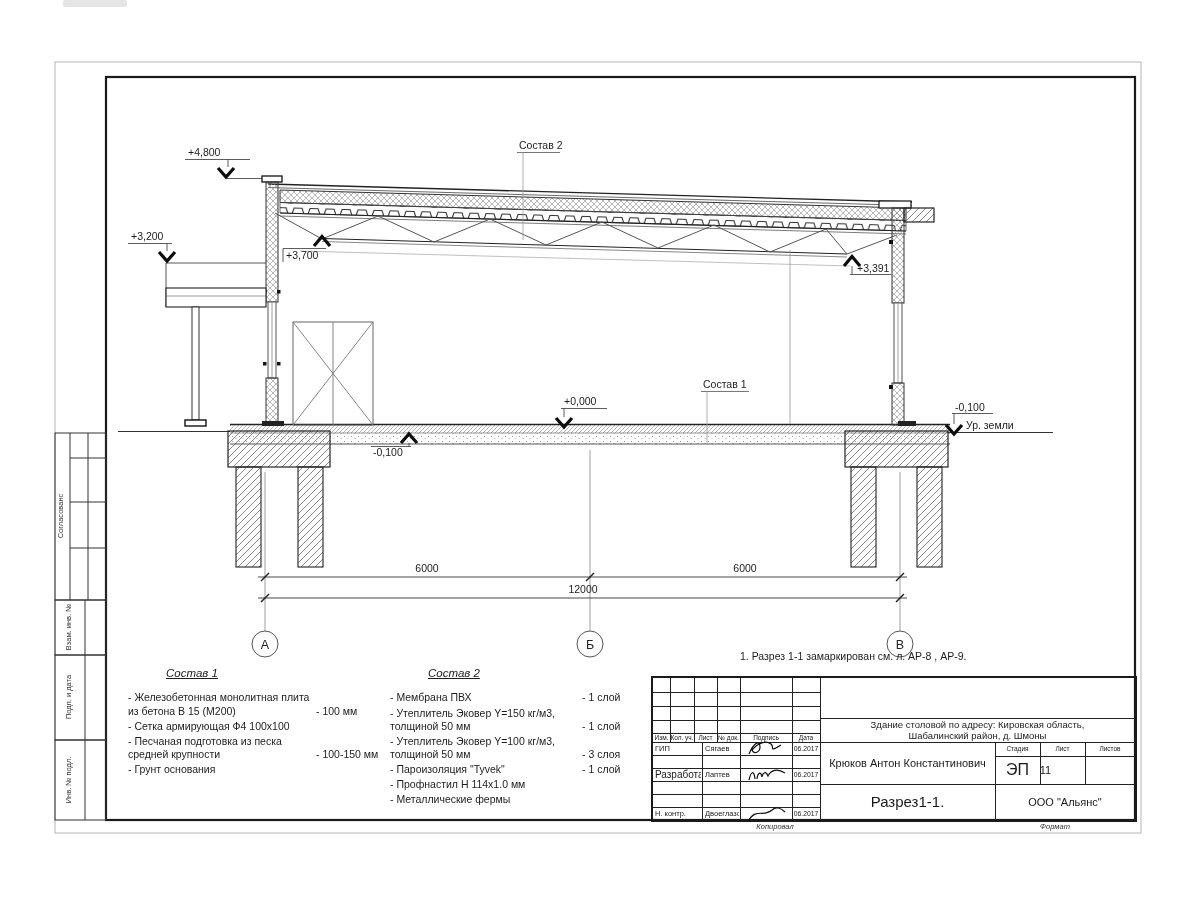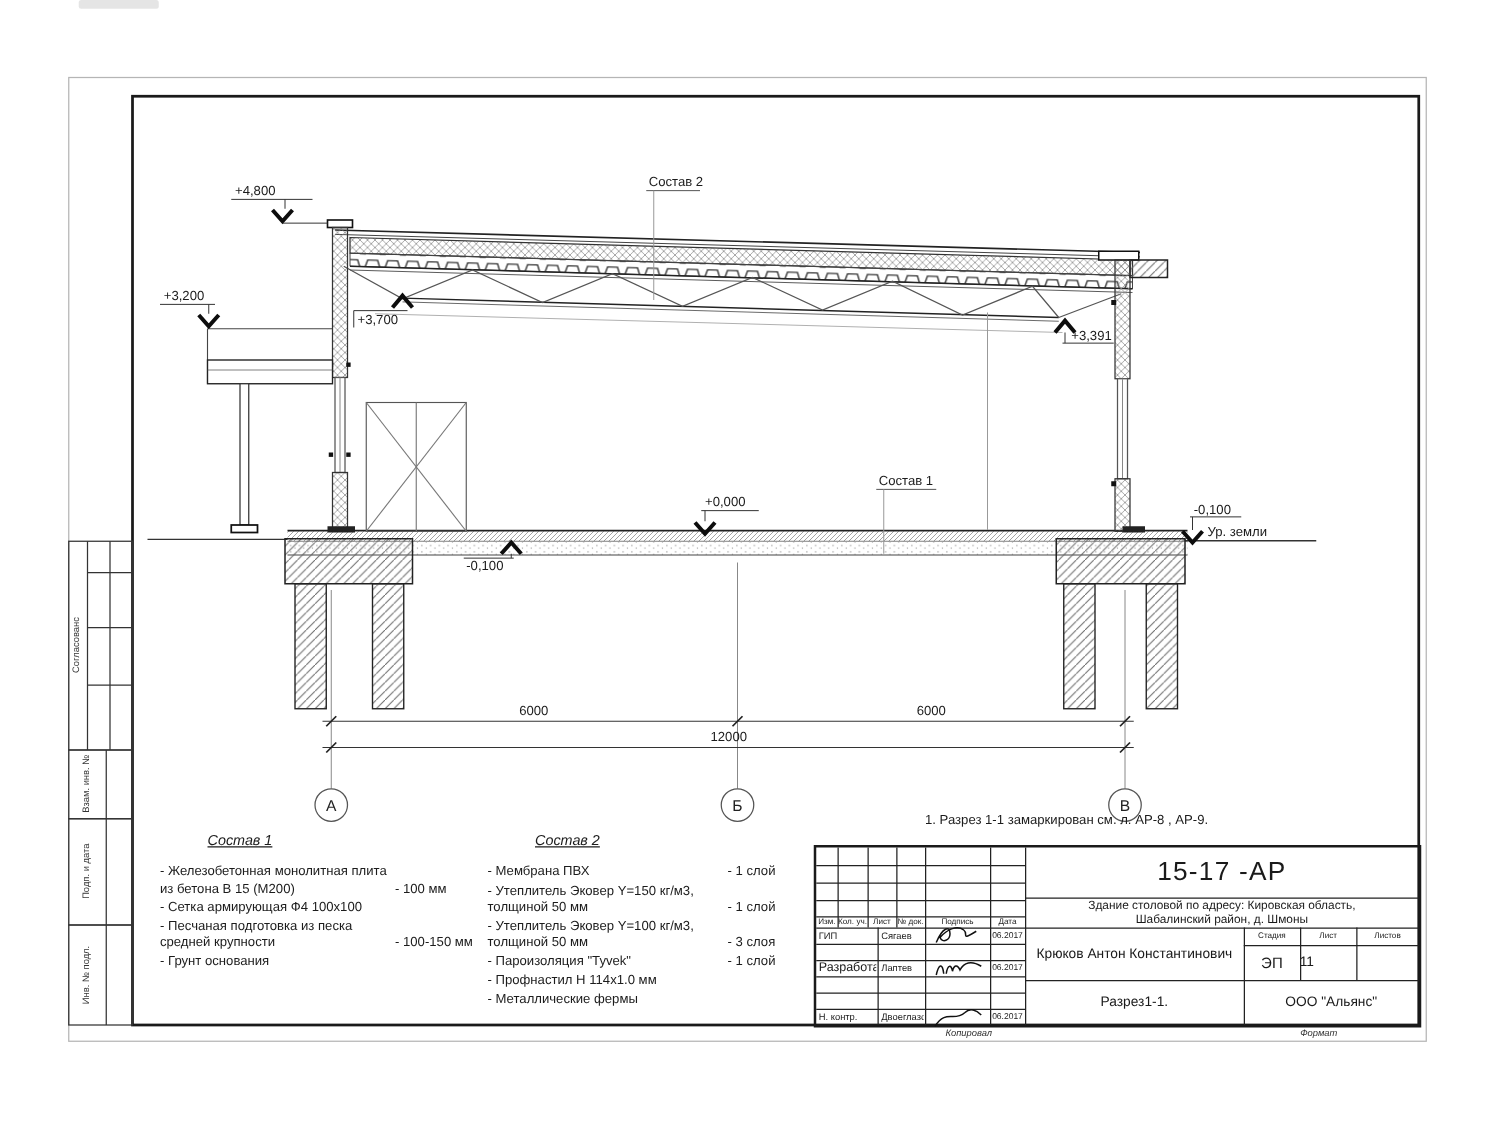--- a/index.html
+++ b/index.html
@@ -348,30 +348,29 @@
   <svg class="abs" style="left:92px;top:60px;" width="44" height="20">
     <path d="M4,16 C9,4 15,2 15,9 C15,14 9,17 7,12 C13,5 21,2 26,6 C30,9 23,15 36,7" stroke="#111" stroke-width="1.2" fill="none"></path>
   </svg>
   <svg class="abs" style="left:92px;top:87px;" width="44" height="20">
     <path d="M4,15 C6,6 9,5 10,14 M12,14 C13,7 16,6 17,12 C18,7 21,6 23,11 C26,5 32,3 40,8" stroke="#111" stroke-width="1.2" fill="none"></path>
   </svg>
   <svg class="abs" style="left:92px;top:126px;" width="44" height="20">
     <path d="M3,17 C12,3 18,14 27,6 C31,2 36,4 40,8" stroke="#111" stroke-width="1.2" fill="none"></path>
   </svg>
 
-  <div class="cell c" style="left:167px;top:0;width:315px;height:40px;line-height:40px;font-size:21px;letter-spacing:1px;">15-17 -АР</div>
   <div class="cell c" style="left:167px;top:64px;width:175px;height:42px;line-height:42px;font-size:11px;">Крюков Антон Константинович</div>
   <div class="cell c" style="left:167px;top:41px;width:315px;height:23px;font-size:9.5px;line-height:11px;white-space:pre-line;">Здание столовой по адресу: Кировская область,
 Шабалинский район, д. Шмоны</div>
   <div class="cell c small-lbl" style="left:342px;top:64px;width:45px;height:14px;line-height:14px;">Стадия</div>
   <div class="cell c small-lbl" style="left:387px;top:64px;width:45px;height:14px;line-height:14px;">Лист</div>
   <div class="cell c small-lbl" style="left:432px;top:64px;width:50px;height:14px;line-height:14px;">Листов</div>
-  <div class="cell c" style="left:342px;top:78px;width:45px;height:28px;line-height:28px;font-size:12px;">ЭП</div>
+  <div class="cell c" style="left:342px;top:78px;width:45px;height:28px;line-height:28px;font-size:16px;">ЭП</div>
   <div class="cell c" style="left:370px;top:78px;width:45px;height:28px;line-height:28px;font-size:11px;">11</div>
   <div class="cell c" style="left:432px;top:78px;width:50px;height:28px;line-height:28px;font-size:11px;"></div>
-  <div class="cell c" style="left:167px;top:106px;width:175px;height:36px;line-height:36px;font-size:11px;">Разрез1-1.</div>
+  <div class="cell c" style="left:167px;top:106px;width:175px;height:36px;line-height:36px;font-size:15px;">Разрез1-1.</div>
   <div class="cell c" style="left:342px;top:106px;width:140px;height:36px;line-height:36px;font-size:11px;">ООО "Альянс"</div>
 </div>
 
 <div class="under-frame" style="left:715px;top:822px;width:120px;">Копировал</div>
 <div class="under-frame" style="left:1005px;top:822px;width:100px;">Формат</div>
 
 </div>
 
 </body></html>

